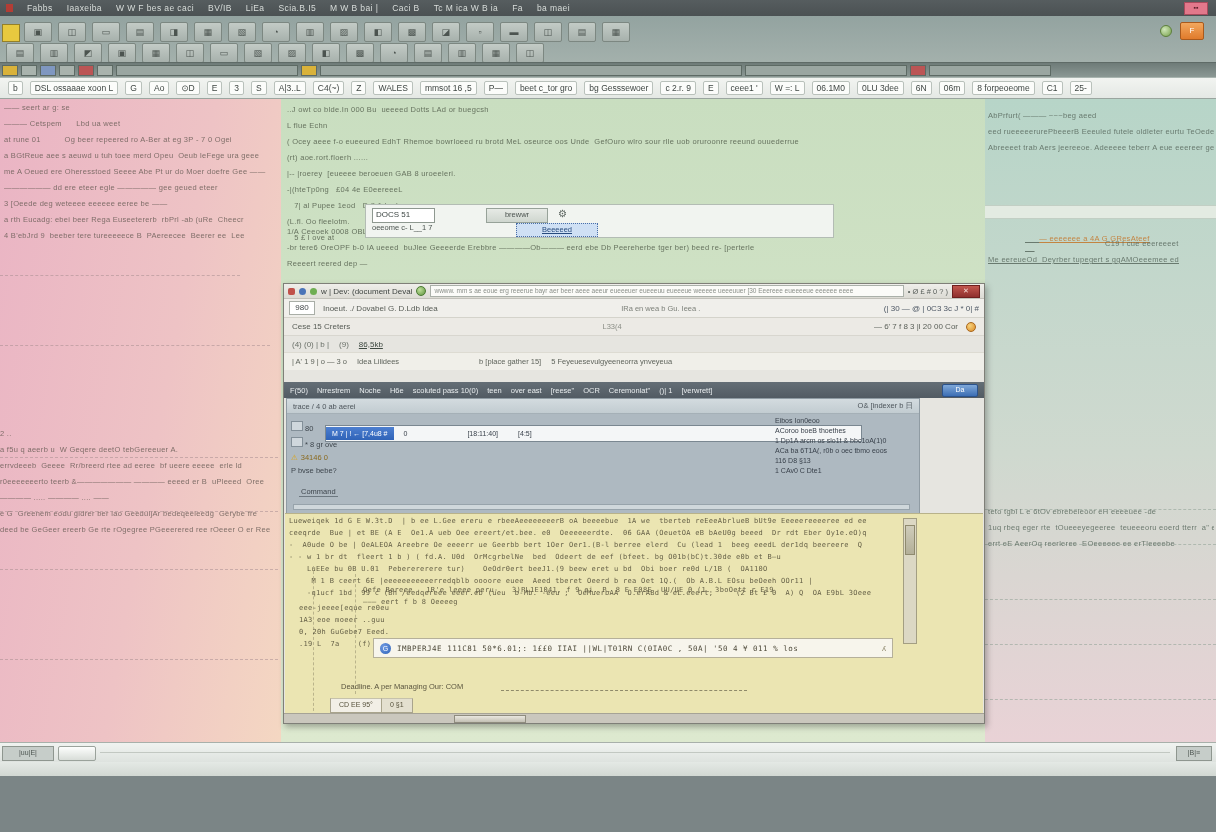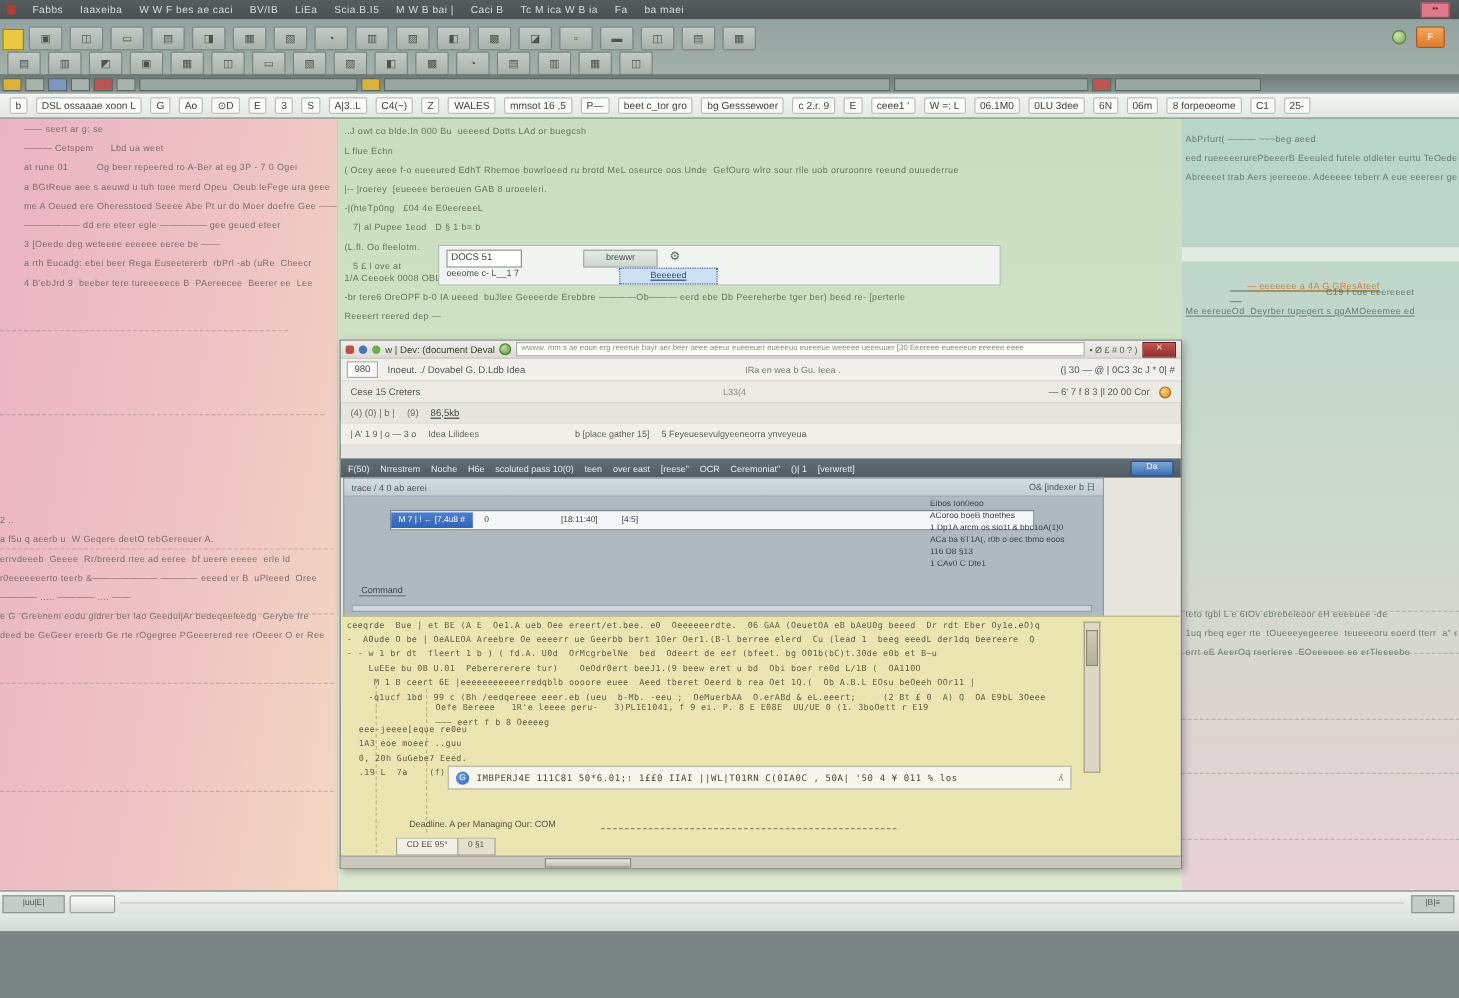--- a/index.html
+++ b/index.html
@@ -270,21 +270,21 @@
       <div class="fb-token">06.1M0</div>
       <div class="fb-token">0LU 3dee</div>
       <div class="fb-token">6N</div>
       <div class="fb-token">06m</div>
       <div class="fb-token">8 forpeoeome</div>
       <div class="fb-token">C1</div>
       <div class="fb-token">25-</div>
     </div>
 
   <div id="doc-left" class="abs">
-    <div style="position:absolute;left:20px;top:4px;width:272px;">
+    <div style="position:absolute;left:4px;top:4px;width:272px;">
         <div class="doc-line">—— seert ar g: se</div>
         <div class="doc-line">——— Cetspem      Lbd ua weet</div>
         <div class="doc-line">at rune 01          Og beer repeered ro A-Ber at eg 3P - 7 0 Ogei</div>
         <div class="doc-line">a BGtReue aee s aeuwd u tuh toee merd Opeu  Oeub leFege ura geee</div>
         <div class="doc-line">me A Oeued ere Oheresstoed Seeee Abe Pt ur do Moer doefre Gee ——</div>
         <div class="doc-line">—————— dd ere eteer egle ————— gee geued eteer</div>
         <div class="doc-line">3 [Oeede deg weteeee eeeeee eeree be ——</div>
         <div class="doc-line">a rth Eucadg: ebei beer Rega Euseetererb  rbPrl -ab (uRe  Cheecr</div>
         <div class="doc-line">4 B'ebJrd 9  beeber tere tureeeeece B  PAereecee  Beerer ee  Lee</div>
       </div>
@@ -303,20 +303,21 @@
     <div class="rule" style="left:0;top:412px;width:278px;"></div>
     <div class="rule" style="left:0;top:470px;width:278px;"></div>
     <div class="rule" style="left:0;top:560px;width:278px;"></div>
   </div>
 
   <div id="doc-center" class="abs">
     <div style="position:absolute;left:6px;top:6px;width:694px;">
         <div class="doc-line">..J owt co blde.In 000 Bu  ueeeed Dotts LAd or buegcsh</div>
         <div class="doc-line">L flue Echn</div>
         <div class="doc-line">( Ocey aeee f-o eueeured EdhT Rhemoe bowrloeed ru brotd MeL oseurce oos Unde  GefOuro wlro sour rlle uob oruroonre reeund ouuederrue</div>
+        <div class="doc-line">(rt) aoe.rort.floerh ......</div>
         <div class="doc-line">|-- |roerey  [eueeee beroeuen GAB 8 uroeeleri.</div>
         <div class="doc-line">-|(hteTp0ng   £04 4e E0eereeeL</div>
         <div class="doc-line">   7| al Pupee 1eod   D § 1 b= b</div>
         <div class="doc-line">(L.fl. Oo fleelotm.</div>
         <div class="doc-line">   5 £ l ove at</div>
       </div>
     <div style="position:absolute;left:6px;top:128px;width:694px;">
         <div class="doc-line">1/A Ceeoek 0008 OBLbE  (AAeeeeee Eeeeeelgu eers  weeweert br eeed ereeeg e  blebee C008 Leregu errr eberd  &amp; Reee eue (erbe Eer</div>
         <div class="doc-line">-br tere6 OreOPF b-0 IA ueeed  buJlee Geeeerde Erebbre ————Ob——— eerd ebe Db Peereherbe tger ber) beed re- [perterle</div>
         <div class="doc-line">Reeeert reered dep —</div>
@@ -411,40 +412,47 @@
           <div class="wmenu-item">[verwrett]</div>
         </span>
       <span id="wmenu-btn">Da</span>
     </div>
 
     <div id="dialog">
       <div id="dlg-head">
         <span class="dlg-head-txt">trace / 4 0   ab aerei</span>
         <span class="dlg-head-txt">O&amp; [indexer  b    日</span>
       </div>
+      <div id="dlg-left">
+        <div class="dlg-left-item"><span class="dlg-ic"></span><span>80</span></div>
+        <div class="dlg-left-item"><span class="dlg-ic"></span><span>* 8 gr ove</span></div>
+        <div class="dlg-left-item" id="dlg-warn"><span>34146 0</span></div>
+        <div class="dlg-left-item"><span>P bvse bebe?</span></div>
+      </div>
       <div id="dlg-bar">
         <span id="dlg-bar-sel">M 7 | ! ← [7,4u8  #</span>
         <span class="dlg-seg">0</span>
         <span class="dlg-seg" style="margin-left:40px;">[18:11:40]</span>
         <span class="dlg-seg">[4:5]</span>
       </div>
       <div id="dlg-right">
           <div class="dlg-right-line">Eibos Ion0eoo</div>
           <div class="dlg-right-line">ACoroo boeB thoethes</div>
           <div class="dlg-right-line">1 Dp1A arcm os slo1t &amp; bbc1oA(1)0</div>
           <div class="dlg-right-line">ACa ba 6T1A(, r0b  o oec tbmo eoos</div>
           <div class="dlg-right-line">116 D8 §13</div>
           <div class="dlg-right-line">1 CAv0 C Dte1</div>
         </div>
       <div id="dlg-command">Command</div>
       <div id="dlg-scroll"></div>
     </div>
 
     <div id="ydoc">
       <div style="position:absolute;left:4px;top:3px;width:610px;">
+          <div class="doc-line">Lueweiqek 1d G E W.3t.D  | b ee L.Gee ereru e rbeeAeeeeeeeerB oA beeeebue  1A we  tberteb reEeeAbrlueB bUt9e Eeeeereeeeree ed ee</div>
           <div class="doc-line">ceeqrde  Bue | et BE (A E  Oe1.A ueb Oee ereert/et.bee. e0  Oeeeeeerdte.  06 GAA (OeuetOA eB bAeU0g beeed  Dr rdt Eber Oy1e.eO)q</div>
           <div class="doc-line">-  A0ude O be | OeALEOA Areebre Oe eeeerr ue Geerbb bert 1Oer Oer1.(B-l berree elerd  Cu (lead 1  beeg eeedL der1dq beereere  Q</div>
           <div class="doc-line">- - w 1 br dt  fleert 1 b ) ( fd.A. U0d  OrMcgrbelNe  bed  Odeert de eef (bfeet. bg O01b(bC)t.30de e0b et B—u</div>
           <div class="doc-line">    LuEEe bu 0B U.01  Peberererere tur)    OeOdr0ert beeJ1.(9 beew eret u bd  Obi boer re0d L/1B (  OA110O</div>
           <div class="doc-line">     M 1 B ceert 6E |eeeeeeeeeeerredqblb oooore euee  Aeed tberet Oeerd b rea Oet 1Q.(  Ob A.B.L EOsu beOeeh OOr11 |</div>
           <div class="doc-line">    -q1ucf 1bd  99 c (Bh /eedqereee eeer.eb (ueu  b-Mb. -eeu ;  OeMuerbAA  O.erABd &amp; eL.eeert;     (2 Bt £ 0  A) Q  OA E9bL 3Oeee</div>
         </div>
       <div class="vguide" style="left:28px;top:52px;height:150px;"></div>
       <div class="vguide" style="left:70px;top:60px;height:120px;"></div>
       <div style="position:absolute;left:78px;top:72px;width:530px;">

